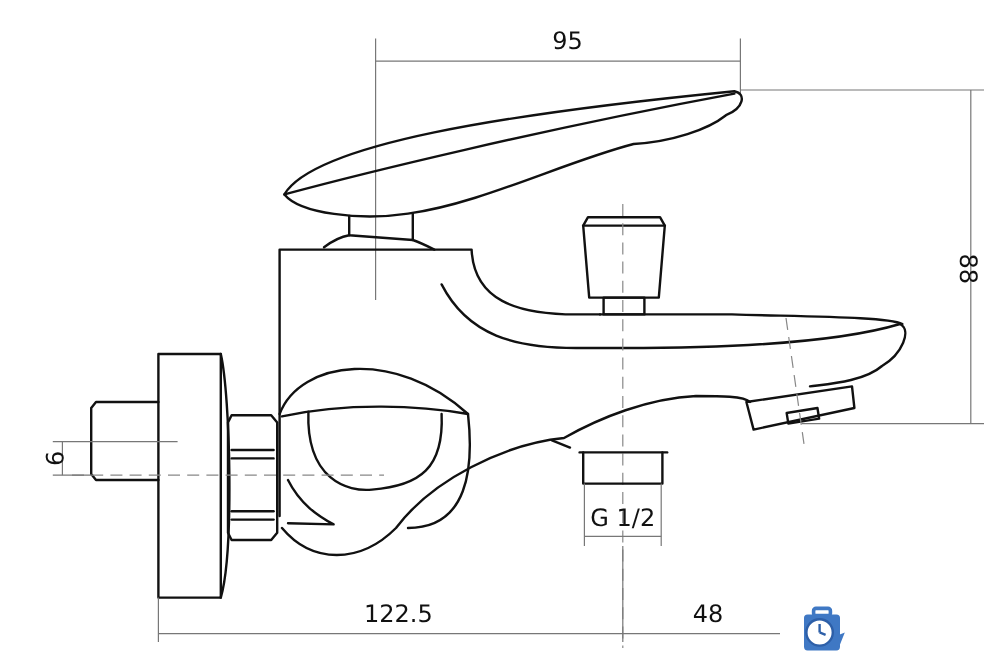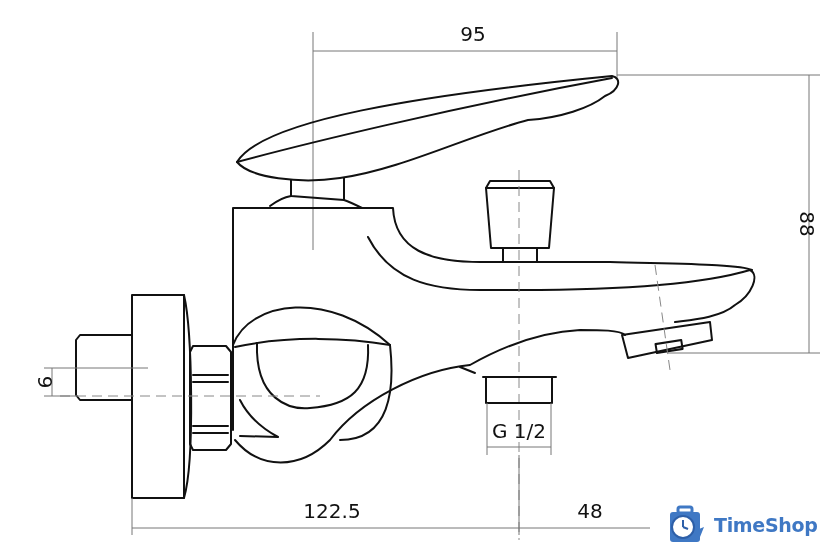--- a/index.html
+++ b/index.html
@@ -101,14 +101,13 @@
 
 <div class="logo">
   <svg width="46" height="40" viewBox="0 0 46 40">
     <rect x="14" y="2" width="14" height="6" rx="2" fill="none" stroke="#3f78c4" stroke-width="3"></rect>
     <rect x="6" y="7" width="30" height="30" rx="3" fill="#3f78c4"></rect>
     <circle cx="19" cy="22" r="11" fill="#ffffff" stroke="#2d5fa8" stroke-width="2"></circle>
     <line x1="19" y1="22" x2="19" y2="15" stroke="#2d5fa8" stroke-width="2"></line>
     <line x1="19" y1="22" x2="24" y2="24" stroke="#2d5fa8" stroke-width="2"></line>
     <path d="M30,26 L40,22 L36,32 Z" fill="#3f78c4"></path>
   </svg>
-  <span class="logo-text">TimeShop</span>
 </div>
 
 </body></html>

